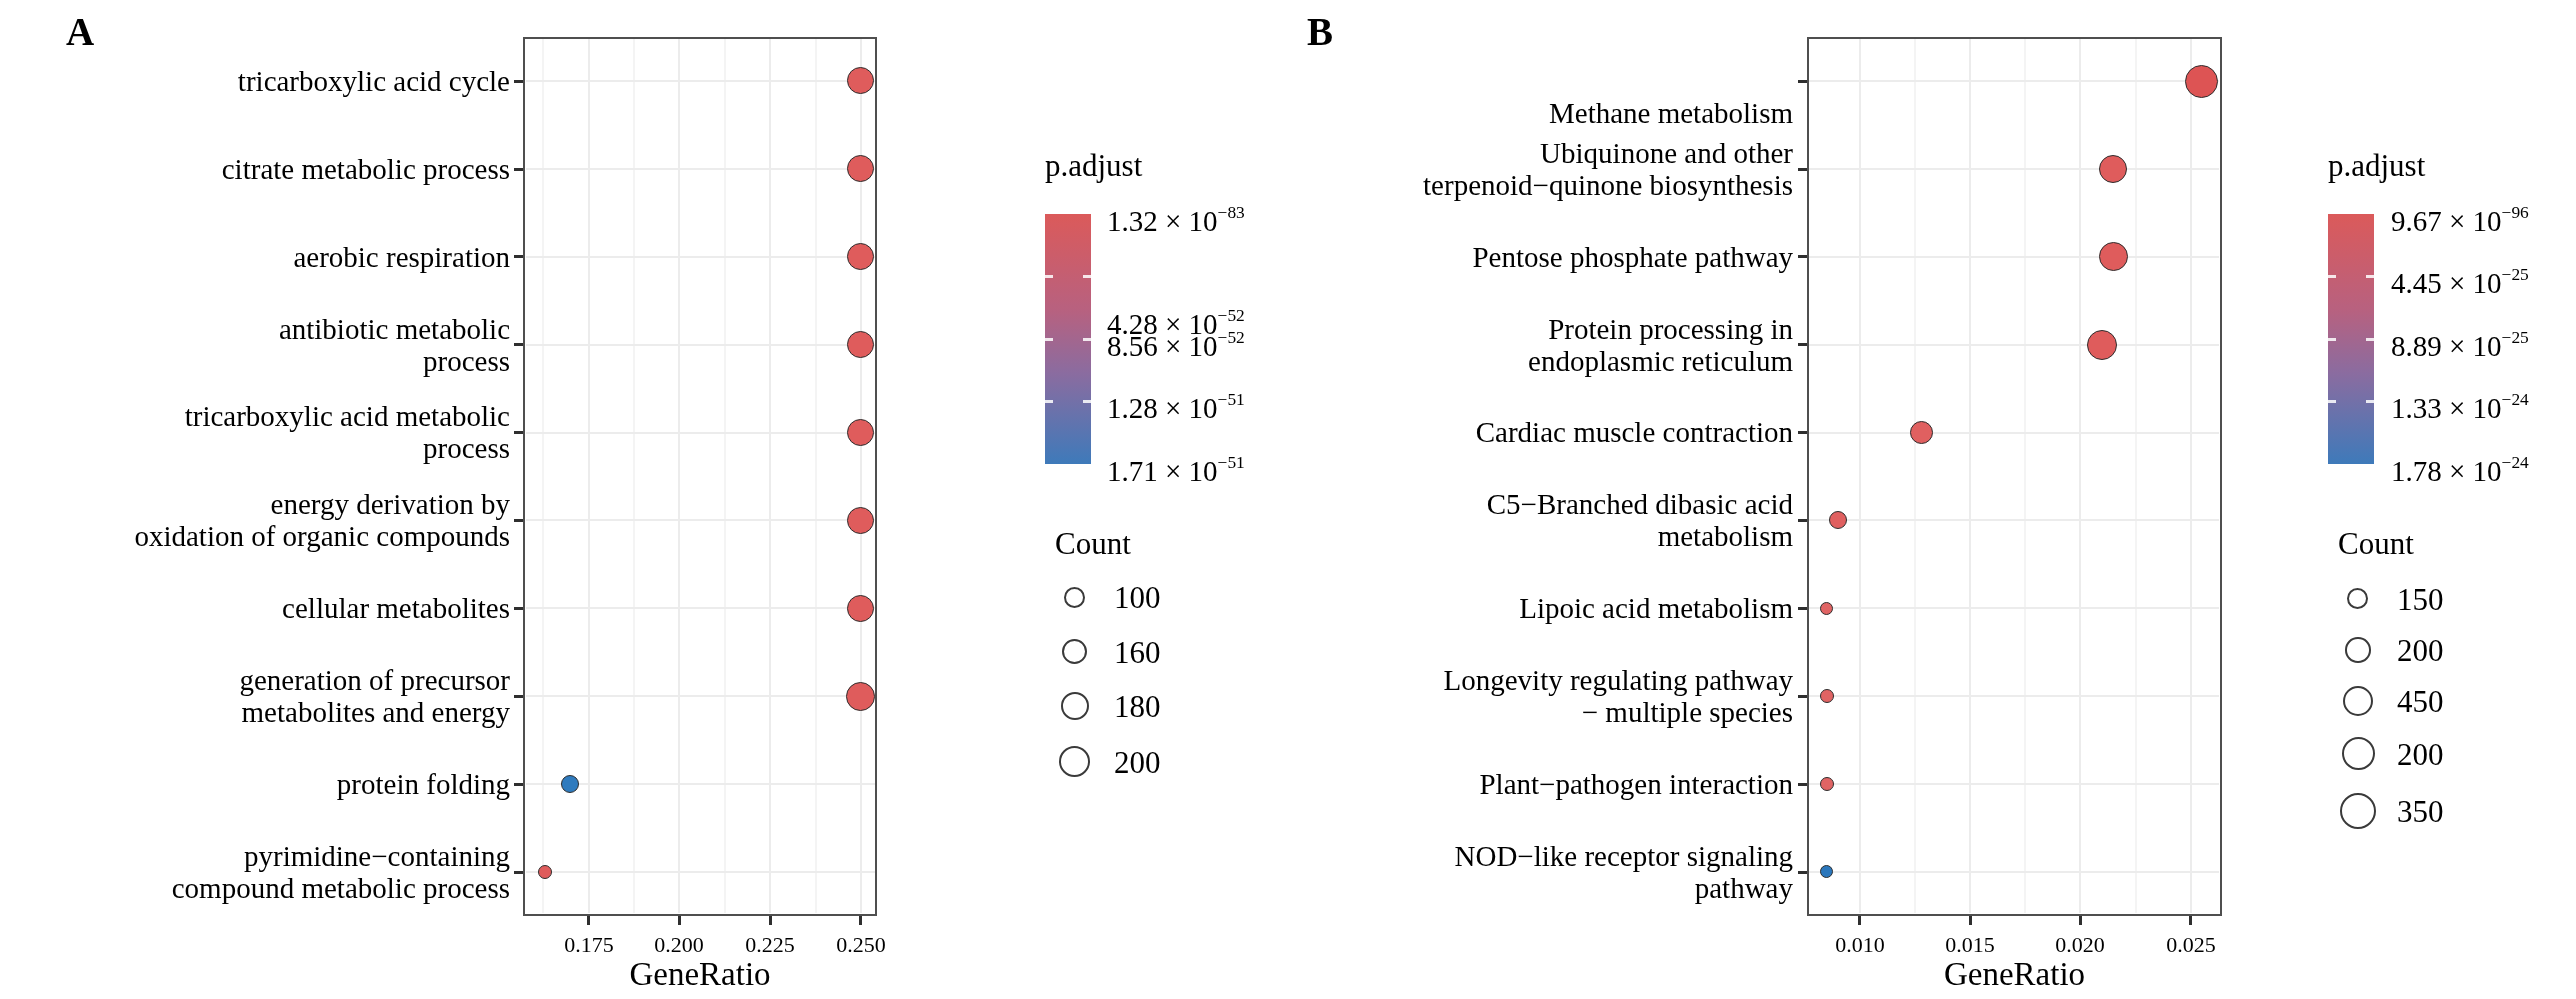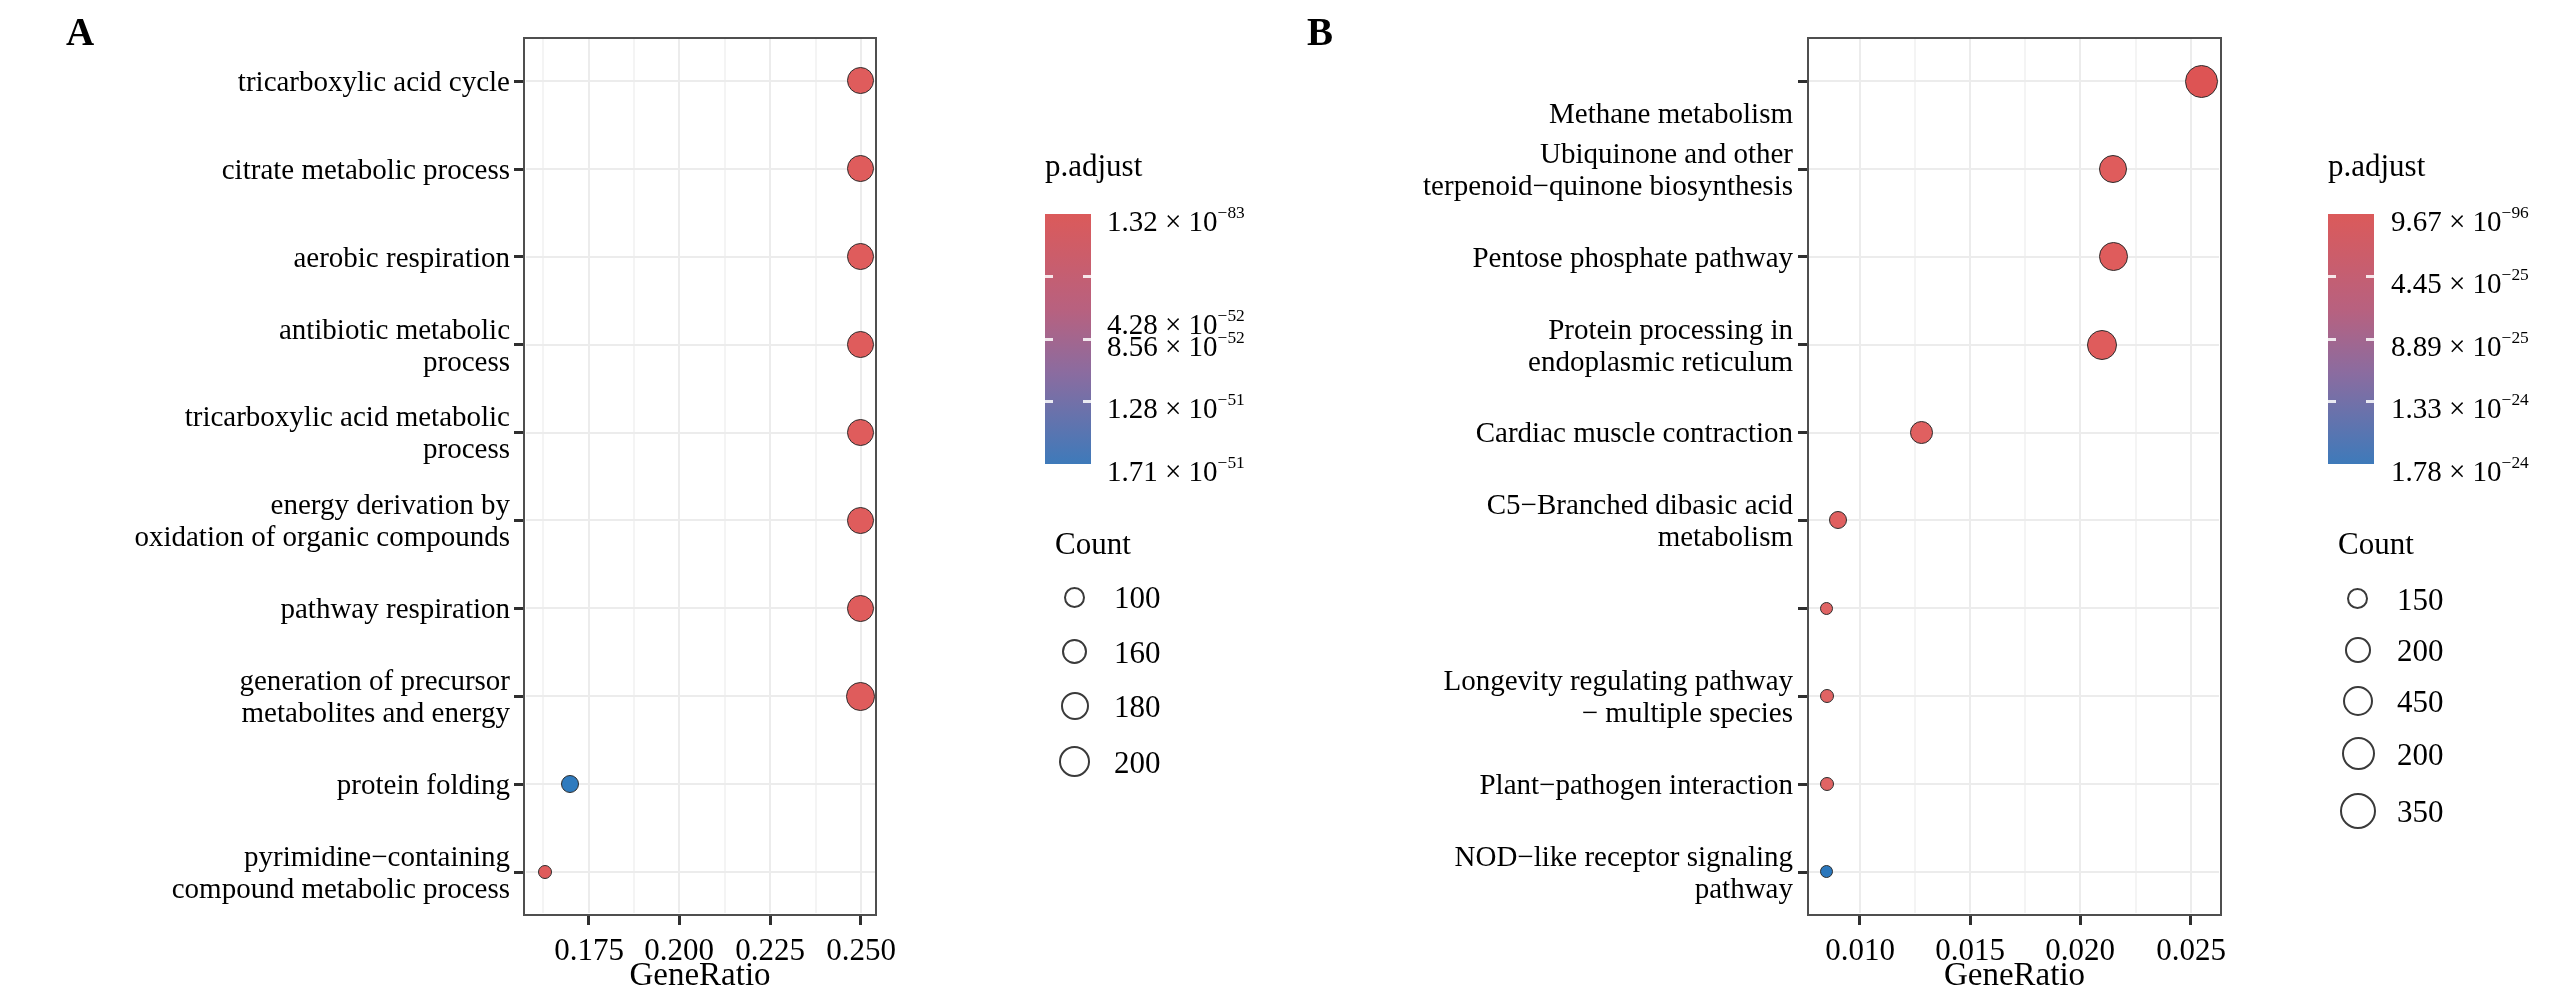--- a/index.html
+++ b/index.html
@@ -8,21 +8,21 @@
     font-family:"Liberation Serif","DejaVu Serif",serif;color:#000;overflow:hidden;
   }
   #stage{position:absolute;left:0;top:0;width:2576px;height:1000px;}
   .panel-letter{position:absolute;font-size:39px;font-weight:bold;line-height:1;}
   .plot-border{position:absolute;border:2.5px solid #4f4f4f;background:#ffffff;box-sizing:border-box;}
   .gridline-h{position:absolute;height:1.6px;background:#ececec;}
   .gridline-v{position:absolute;width:1.6px;background:#ececec;}
   .gridline-v.minor{background:#f4f4f4;}
   .tick-x{position:absolute;width:2.5px;height:9px;background:#2f2f2f;}
   .tick-y{position:absolute;width:9px;height:2.5px;background:#2f2f2f;}
-  .xtick-label{position:absolute;width:132px;text-align:center;font-size:31px;line-height:1;}
+  .xtick-label{position:absolute;width:132px;text-align:center;font-size:22px;line-height:1;}
   .axis-title{position:absolute;text-align:center;font-size:33px;line-height:1;}
   .ylabel{position:absolute;width:477px;text-align:right;font-size:29px;line-height:1.12;transform:translateY(-50%);}
   .dot{position:absolute;border-radius:50%;border:1.6px solid #2e2e2e;box-sizing:border-box;}
   .legend-title{position:absolute;font-size:31px;line-height:1;}
   .colorbar{position:absolute;}
   .cb-tick{position:absolute;width:8.2px;height:2.5px;background:rgba(255,255,255,0.85);}
   .cb-label{position:absolute;font-size:29px;line-height:36px;height:36px;white-space:nowrap;}
   .cb-label sup{font-size:60%;position:relative;top:-0.1em;}
   .count-circle{position:absolute;border:2.5px solid #3a3a3a;border-radius:50%;background:transparent;box-sizing:border-box;}
   .count-label{position:absolute;font-size:31px;line-height:1;transform:translateY(-50%);}
@@ -75,21 +75,21 @@
     <div class="ylabel" style="left: 33px; top: 169px;">citrate metabolic process</div>
     <div class="tick-y" style="left: 514px; top: 255px;"></div>
     <div class="ylabel" style="left: 33px; top: 257px;">aerobic respiration</div>
     <div class="tick-y" style="left: 514px; top: 343px;"></div>
     <div class="ylabel" style="left: 33px; top: 345px;">antibiotic metabolic<br>process</div>
     <div class="tick-y" style="left: 514px; top: 431px;"></div>
     <div class="ylabel" style="left: 33px; top: 432px;">tricarboxylic acid metabolic<br>process</div>
     <div class="tick-y" style="left: 514px; top: 519px;"></div>
     <div class="ylabel" style="left: 33px; top: 520px;">energy derivation by<br>oxidation of organic compounds</div>
     <div class="tick-y" style="left: 514px; top: 607px;"></div>
-    <div class="ylabel" style="left: 33px; top: 608px;">pathway respiration</div>
+    <div class="ylabel" style="left: 33px; top: 608px;">cellular metabolites</div>
     <div class="tick-y" style="left: 514px; top: 695px;"></div>
     <div class="ylabel" style="left: 33px; top: 696px;">generation of precursor<br>metabolites and energy</div>
     <div class="tick-y" style="left: 514px; top: 783px;"></div>
     <div class="ylabel" style="left: 33px; top: 784px;">protein folding</div>
     <div class="tick-y" style="left: 514px; top: 871px;"></div>
     <div class="ylabel" style="left: 33px; top: 872px;">pyrimidine−containing<br>compound metabolic process</div>
     <div class="dot" title="tricarboxylic acid cycle" style="left: 847px; top: 67px; width: 27px; height: 27px; background: rgb(223, 92, 92);"></div>
     <div class="dot" title="citrate metabolic process" style="left: 847px; top: 155px; width: 27px; height: 27px; background: rgb(223, 92, 92);"></div>
     <div class="dot" title="aerobic respiration" style="left: 847px; top: 243px; width: 27px; height: 27px; background: rgb(223, 92, 92);"></div>
     <div class="dot" title="antibiotic metabolic process" style="left: 847px; top: 331px; width: 27px; height: 27px; background: rgb(223, 92, 92);"></div>
@@ -151,20 +151,21 @@
     <div class="ylabel" style="left: 1316px; top: 169px;">Ubiquinone and other<br>terpenoid−quinone biosynthesis</div>
     <div class="tick-y" style="left: 1798px; top: 255px;"></div>
     <div class="ylabel" style="left: 1316px; top: 257px;">Pentose phosphate pathway</div>
     <div class="tick-y" style="left: 1798px; top: 343px;"></div>
     <div class="ylabel" style="left: 1316px; top: 345px;">Protein processing in<br>endoplasmic reticulum</div>
     <div class="tick-y" style="left: 1798px; top: 431px;"></div>
     <div class="ylabel" style="left: 1316px; top: 432px;">Cardiac muscle contraction</div>
     <div class="tick-y" style="left: 1798px; top: 519px;"></div>
     <div class="ylabel" style="left: 1316px; top: 520px;">C5−Branched dibasic acid<br>metabolism</div>
     <div class="tick-y" style="left: 1798px; top: 607px;"></div>
+    <div class="ylabel" style="left: 1316px; top: 608px;">Lipoic acid metabolism</div>
     <div class="tick-y" style="left: 1798px; top: 695px;"></div>
     <div class="ylabel" style="left: 1316px; top: 696px;">Longevity regulating pathway<br>− multiple species</div>
     <div class="tick-y" style="left: 1798px; top: 783px;"></div>
     <div class="ylabel" style="left: 1316px; top: 784px;">Plant−pathogen interaction</div>
     <div class="tick-y" style="left: 1798px; top: 871px;"></div>
     <div class="ylabel" style="left: 1316px; top: 872px;">NOD−like receptor signaling<br>pathway</div>
     <div class="dot" title="Methane metabolism" style="left: 2185px; top: 65px; width: 33px; height: 33px; background: rgb(221, 84, 84);"></div>
     <div class="dot" title="Ubiquinone and other terpenoid−quinone biosynthesis" style="left: 2099px; top: 155px; width: 28px; height: 28px; background: rgb(223, 92, 92);"></div>
     <div class="dot" title="Pentose phosphate pathway" style="left: 2099px; top: 242px; width: 29px; height: 29px; background: rgb(223, 92, 92);"></div>
     <div class="dot" title="Protein processing in endoplasmic reticulum" style="left: 2087px; top: 330px; width: 30px; height: 30px; background: rgb(223, 92, 92);"></div>

